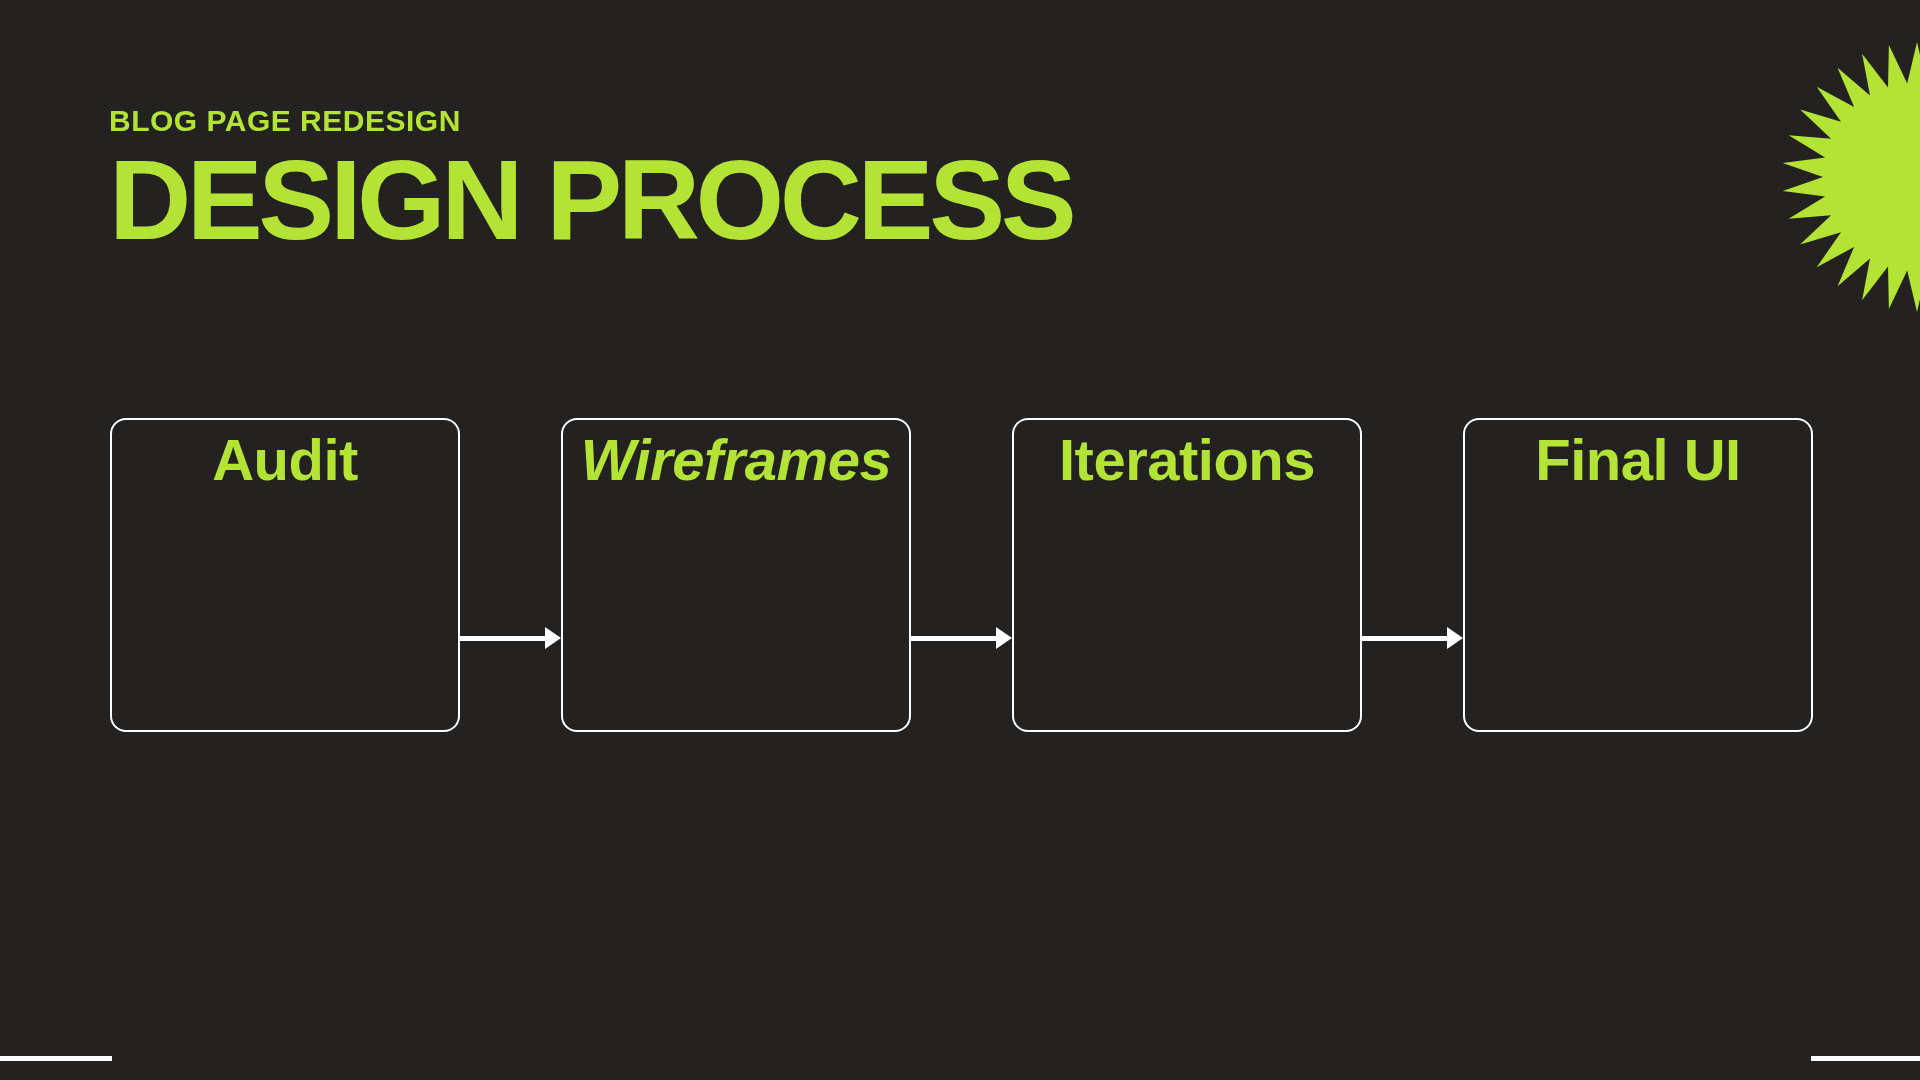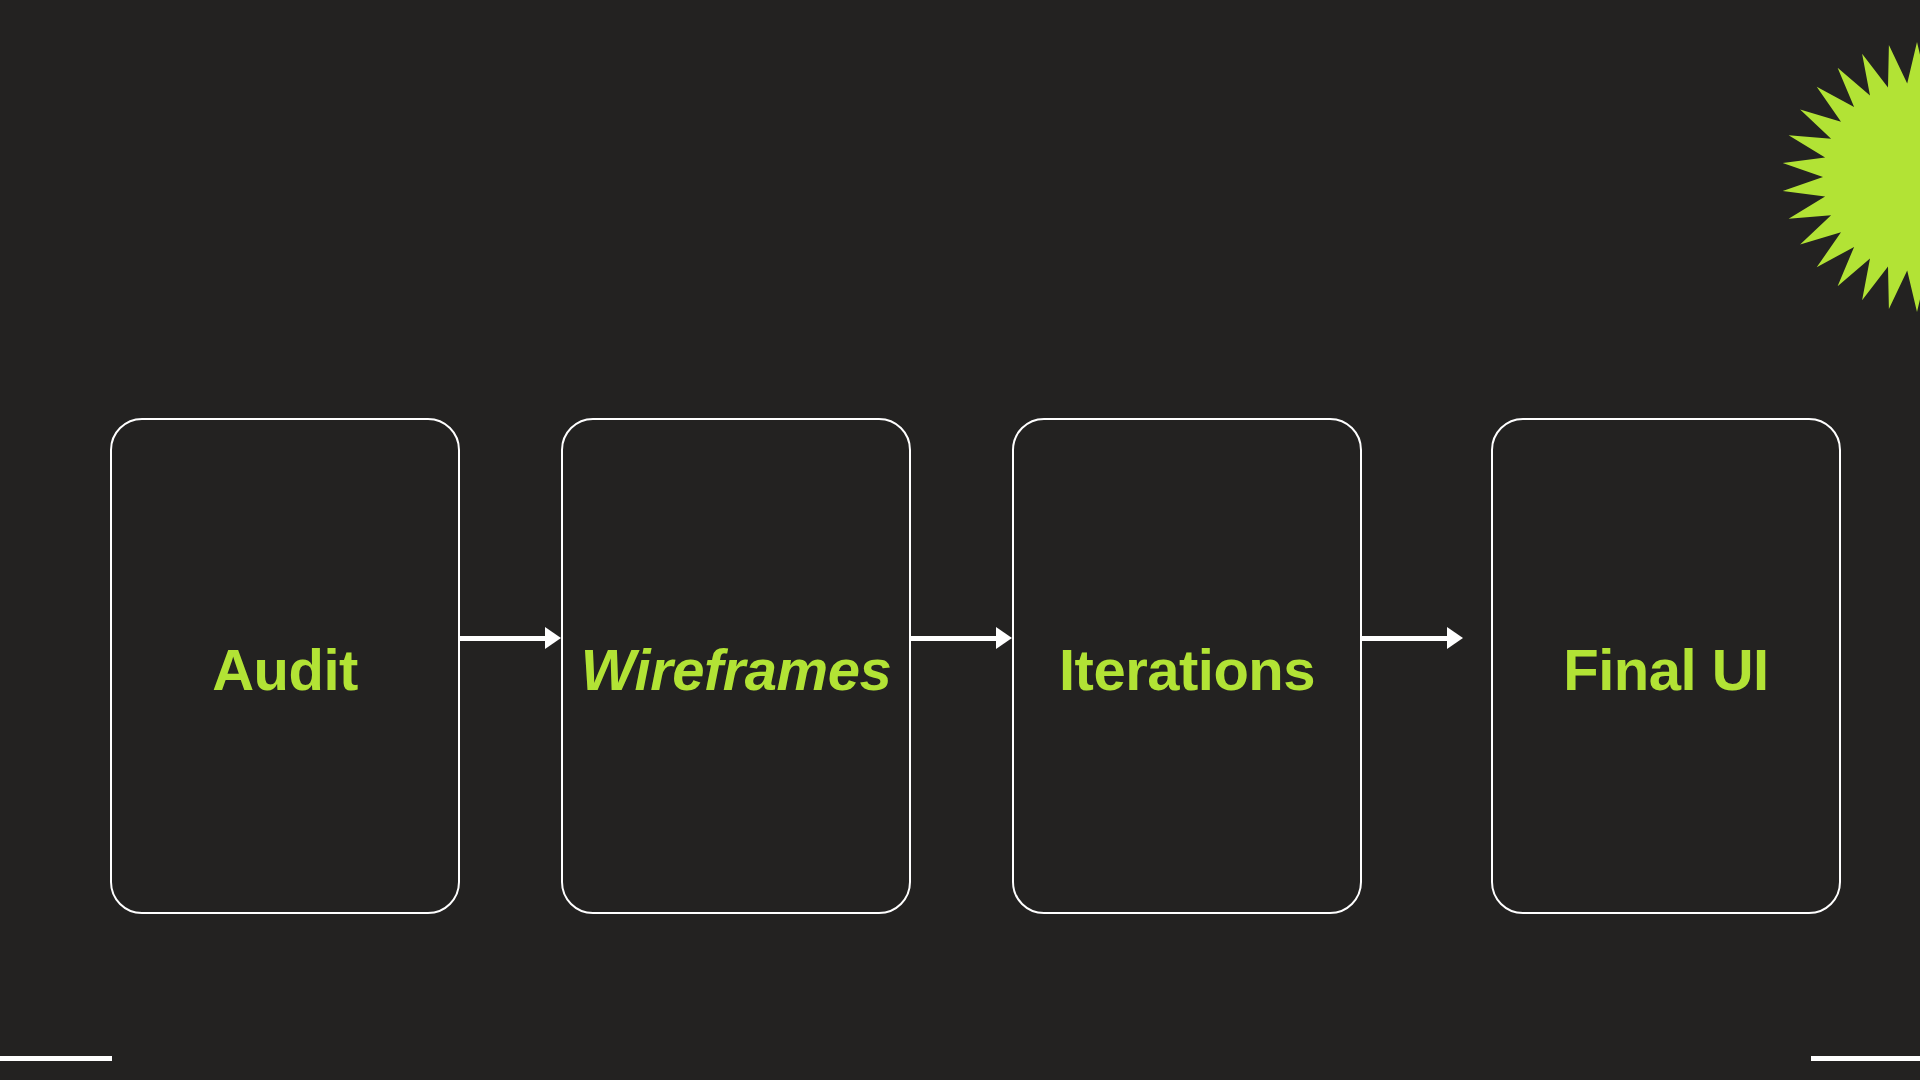--- a/index.html
+++ b/index.html
@@ -57,32 +57,31 @@
     position: absolute;
     left: 0;
     top: 418px;
     width: 1920px;
     height: 434px;
   }
   .stage {
     position: absolute;
     top: 0;
     width: 350px;
-    height: 496px;
+    height: 314px;
     border: 2.5px solid var(--line);
-    border-radius: 32px;
+    border-radius: 16px;
     background: transparent;
     display: flex;
-    align-items: center;
     justify-content: center;
   }
   .stage-1 { left: 110px; }
   .stage-2 { left: 561px; font-style: italic; }
   .stage-3 { left: 1012px; }
-  .stage-4 { left: 1463px; margin-left: 28px; }
+  .stage-4 { left: 1463px; }
   .stage-label {
     color: var(--accent);
     font-size: 58px;
     font-weight: 700;
     letter-spacing: -0.5px;
     padding-top: 6px;
     white-space: nowrap;
   }
   .connector {
     position: absolute;
@@ -116,20 +115,24 @@
     background: var(--line);
   }
   .entry-line { left: 0; width: 112px; }
   .exit-line  { left: 1811px; width: 109px; }
 </style>
 </head>
 <body>
 
 <main class="canvas">
 
+  <header class="header">
+    <div class="eyebrow">BLOG PAGE REDESIGN</div>
+    <h1 class="title">DESIGN PROCESS</h1>
+  </header>
 
   <svg class="starburst" viewBox="-135 -135 270 270" aria-hidden="true">
     <polygon points="0.0,-135.0 9.8,-93.5 28.1,-132.0 29.0,-89.4 54.9,-123.3 47.0,-81.4 79.4,-109.2 62.9,-69.9 100.3,-90.3 76.0,-55.3 116.9,-67.5 85.9,-38.2 128.4,-41.7 91.9,-19.5 134.3,-14.1 94.0,-0.0 134.3,14.1 91.9,19.5 128.4,41.7 85.9,38.2 116.9,67.5 76.0,55.3 100.3,90.3 62.9,69.9 79.4,109.2 47.0,81.4 54.9,123.3 29.0,89.4 28.1,132.0 9.8,93.5 0.0,135.0 -9.8,93.5 -28.1,132.0 -29.0,89.4 -54.9,123.3 -47.0,81.4 -79.4,109.2 -62.9,69.9 -100.3,90.3 -76.0,55.3 -116.9,67.5 -85.9,38.2 -128.4,41.7 -91.9,19.5 -134.3,14.1 -94.0,0.0 -134.3,-14.1 -91.9,-19.5 -128.4,-41.7 -85.9,-38.2 -116.9,-67.5 -76.0,-55.3 -100.3,-90.3 -62.9,-69.9 -79.4,-109.2 -47.0,-81.4 -54.9,-123.3 -29.0,-89.4 -28.1,-132.0 -9.8,-93.5"></polygon>
   </svg>
 
   <section class="flow">
 
     <div class="edge-line entry-line"></div>
 
     <div class="stage stage-1">

